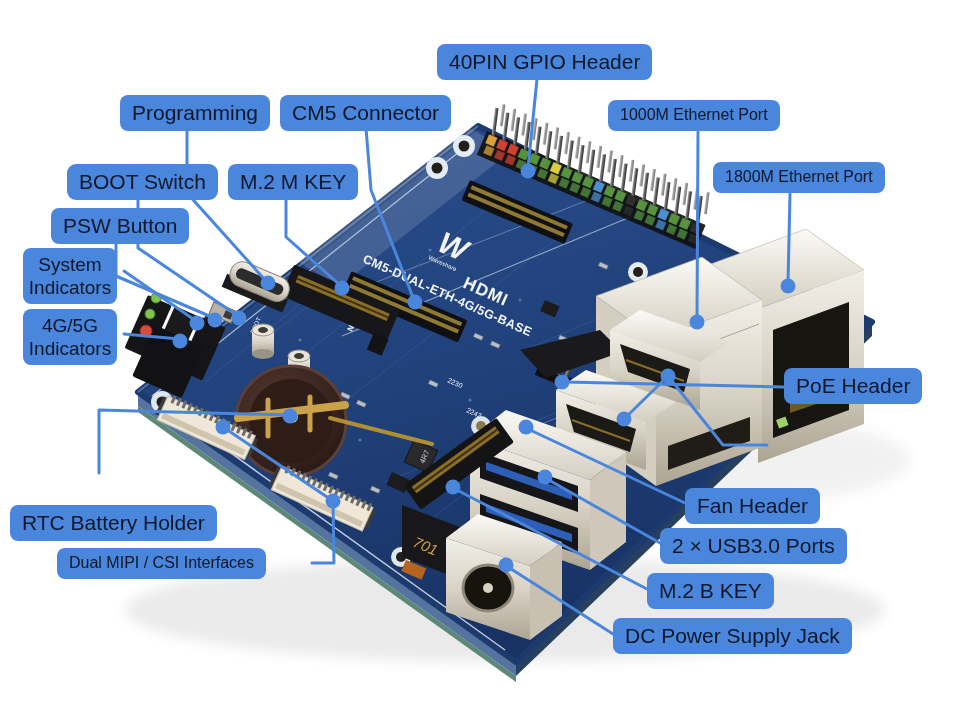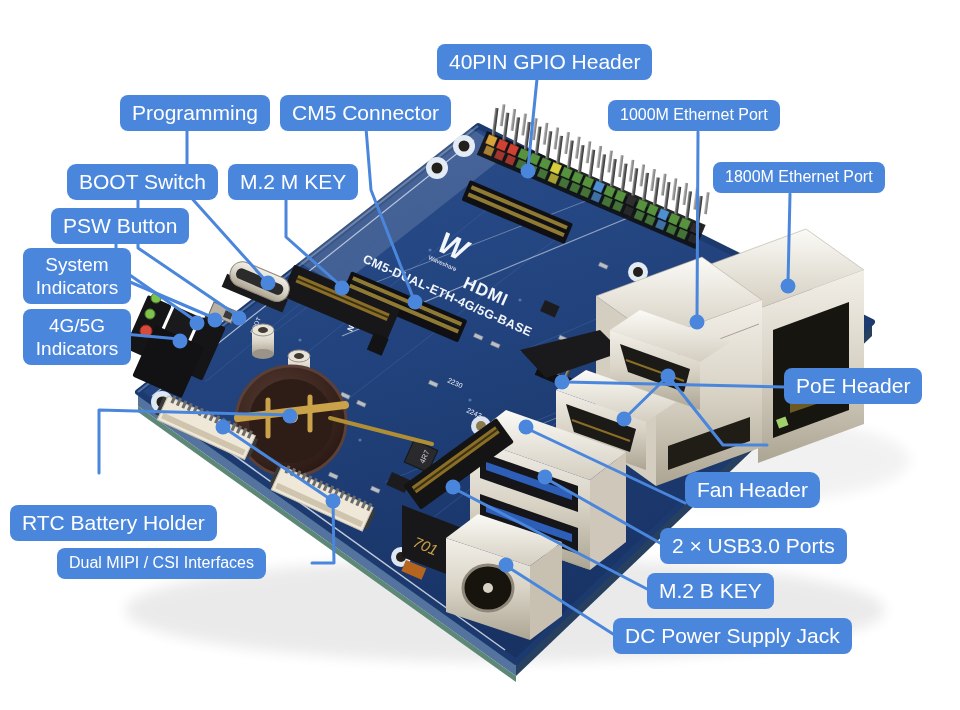--- a/index.html
+++ b/index.html
@@ -1,22 +1,22 @@
 <!DOCTYPE html>
 <html><head>
 <meta charset="utf-8">
 <style>
   html,body{margin:0;padding:0;background:#fff;}
   #stage{position:relative;width:960px;height:710px;background:#ffffff;overflow:hidden;
          font-family:"Liberation Sans",sans-serif;}
   #board-svg{position:absolute;left:0;top:0;}
-  .callout{position:absolute;background:#4a86dc;color:#ffffff;border-radius:8px;
+  .callout{position:absolute;background:#4a86dc;color:#0f172a;border-radius:8px;
            font-size:21px;line-height:1;padding:7px 12px 8px;white-space:nowrap;z-index:3;}
   .callout.two{width:86px;text-align:center;font-size:19px;line-height:1.22;
-               padding:5px 11px;white-space:normal;}
+               padding:5px 4px;white-space:normal;}
   .callout.small{font-size:16px;}
 </style>
 </head>
 <body>
 
 <div id="stage">
 
 <svg id="board-svg" width="960" height="710" viewBox="0 0 960 710">
   <defs>
     <linearGradient id="boardGrad" x1="0" y1="0" x2="0.35" y2="1">
@@ -483,19 +483,19 @@
 <div class="callout" style="left:280px;top:95px;">CM5 Connector</div>
 <div class="callout small" style="left:608px;top:100px;">1000M Ethernet Port</div>
 <div class="callout small" style="left:713px;top:162px;">1800M Ethernet Port</div>
 <div class="callout" style="left:67px;top:164px;border-radius:9px;">BOOT Switch</div>
 <div class="callout" style="left:228px;top:164px;">M.2 M KEY</div>
 <div class="callout" style="left:51px;top:208px;">PSW Button</div>
 <div class="callout two" style="left:23px;top:248px;"><span>System</span><br><span>Indicators</span></div>
 <div class="callout two" style="left:23px;top:309px;"><span>4G/5G</span><br><span>Indicators</span></div>
 <div class="callout" style="left:784px;top:368px;">PoE Header</div>
 <div class="callout" style="left:10px;top:473px;margin-top:32px;">RTC Battery Holder</div>
-<div class="callout" style="left:685px;top:472px;border-radius:10px;">Fan Header</div>
+<div class="callout" style="left:685px;top:488px;">Fan Header</div>
 <div class="callout" style="left:660px;top:528px;">2 × USB3.0 Ports</div>
 <div class="callout small" style="left:57px;top:516px;margin-top:32px;">Dual MIPI / CSI Interfaces</div>
 <div class="callout" style="left:647px;top:573px;">M.2 B KEY</div>
 <div class="callout" style="left:613px;top:618px;">DC Power Supply Jack</div>
 
 </div>
 
 </body></html>

